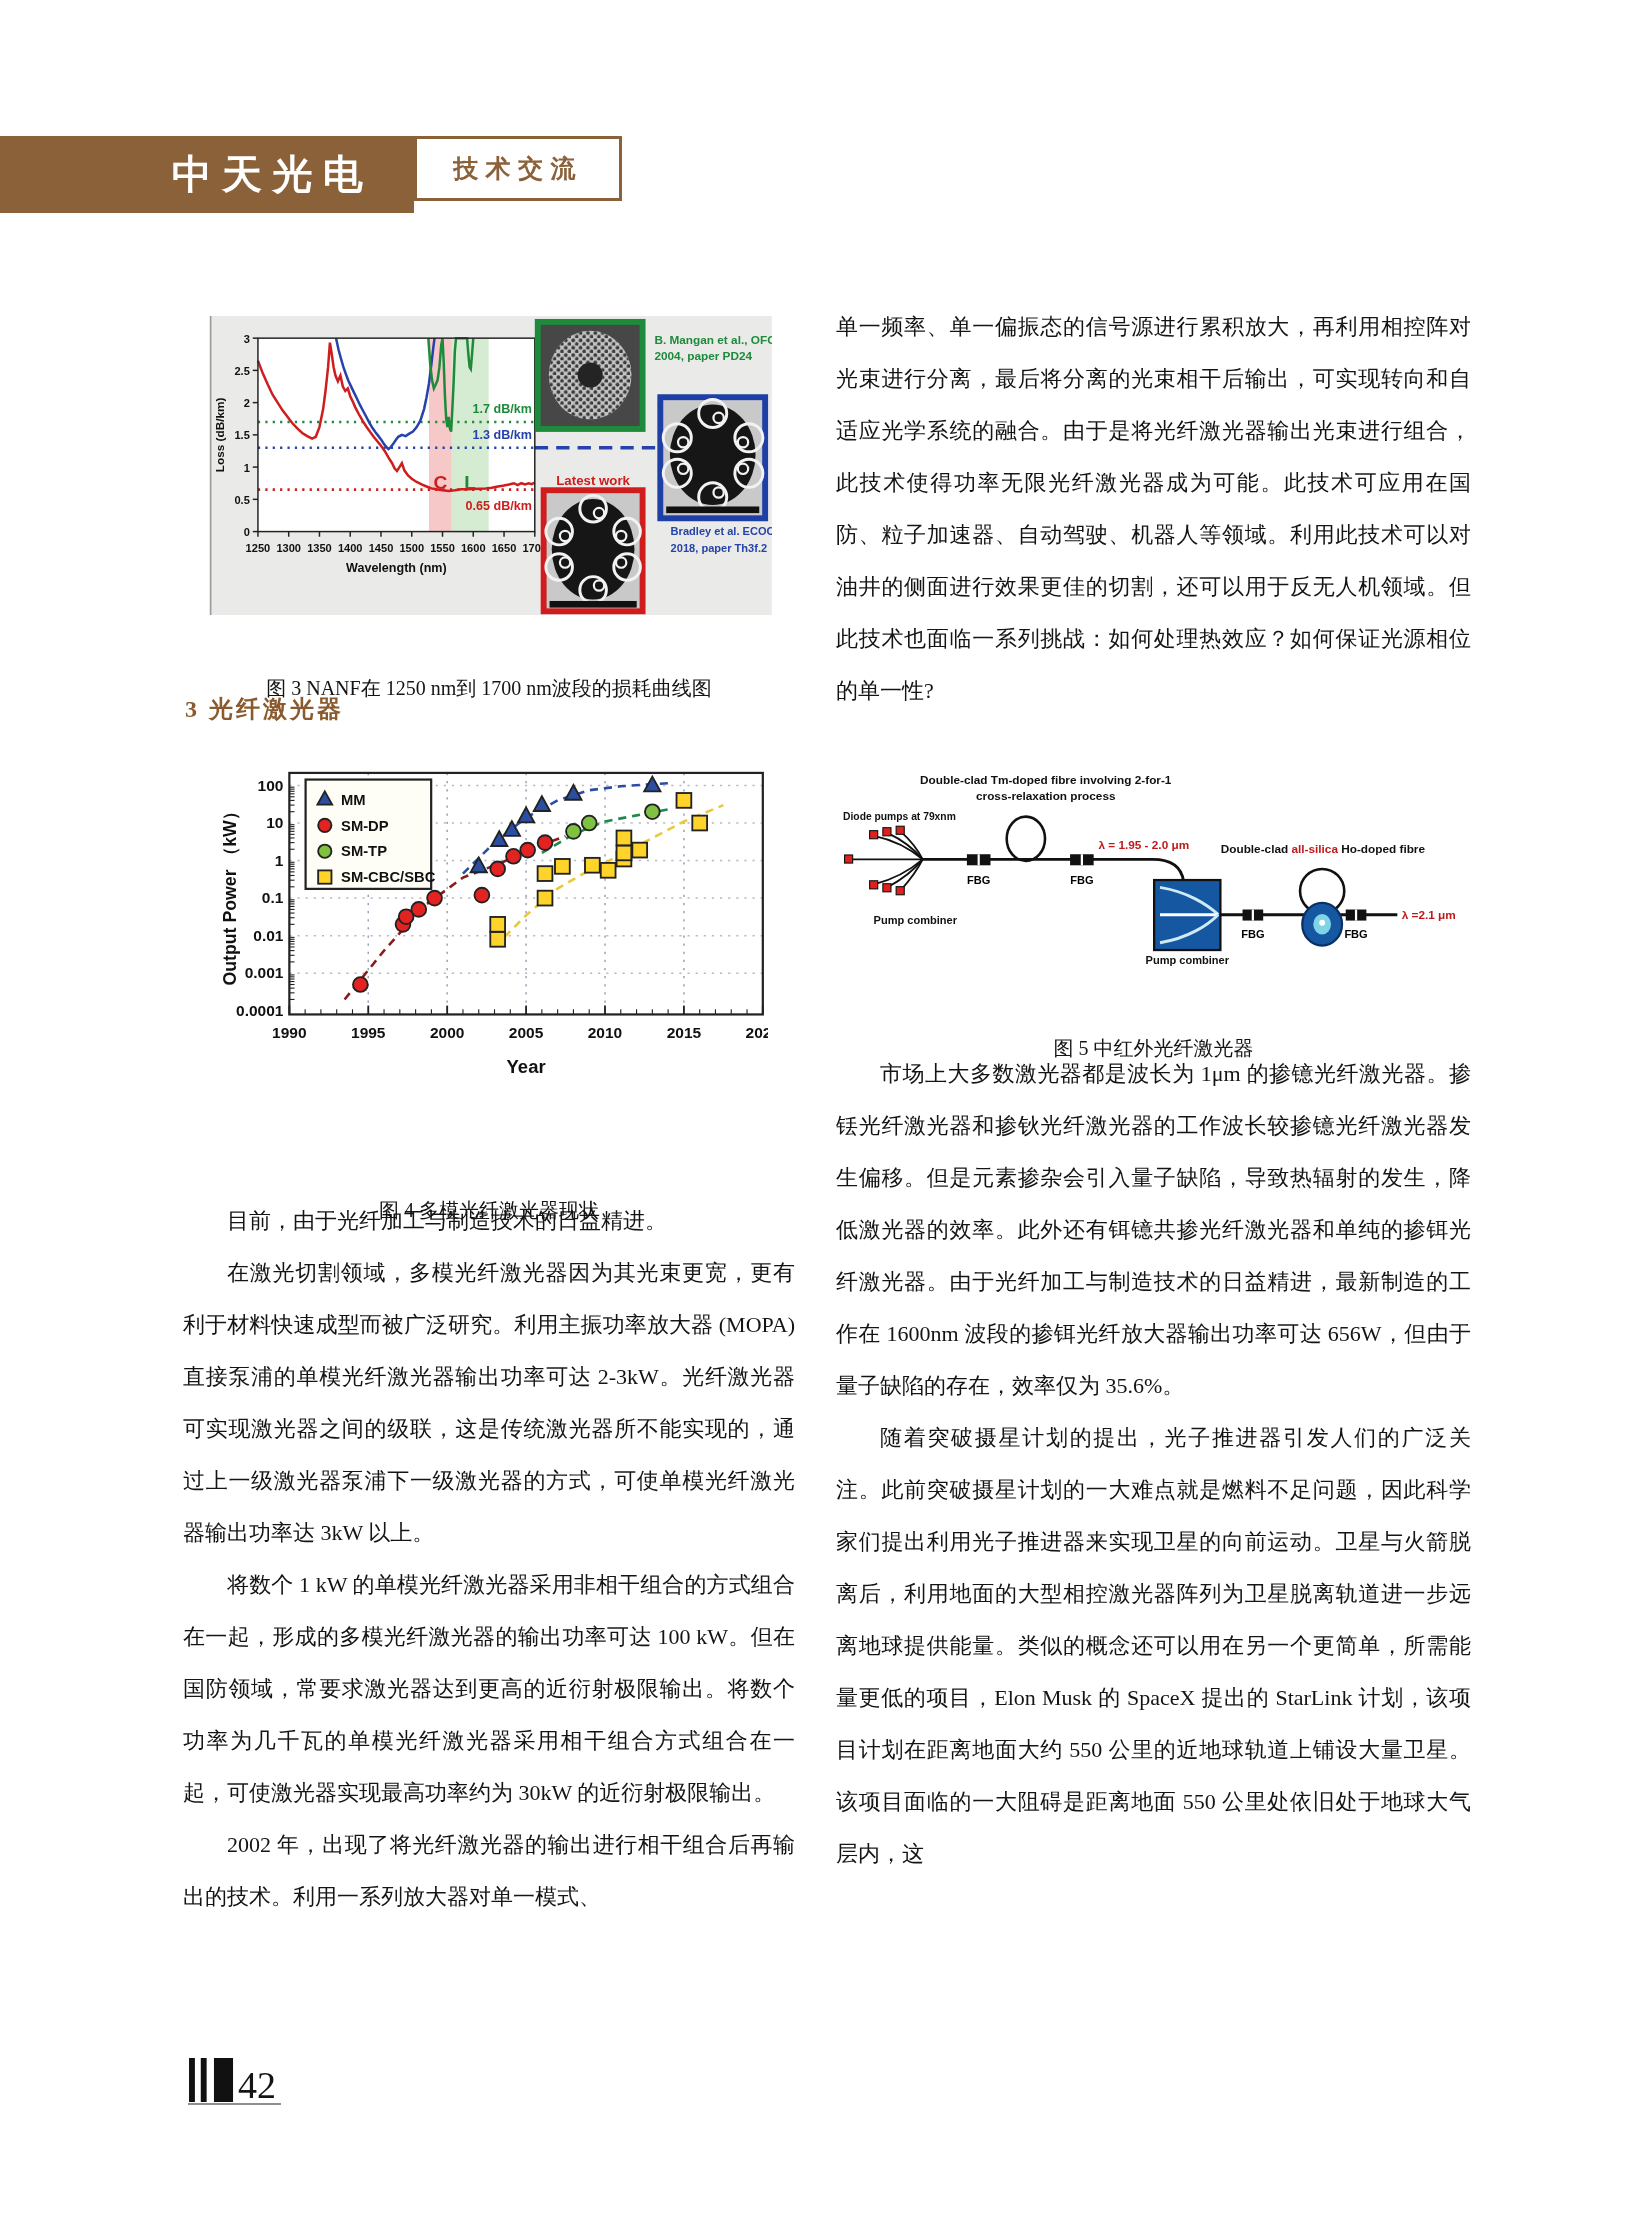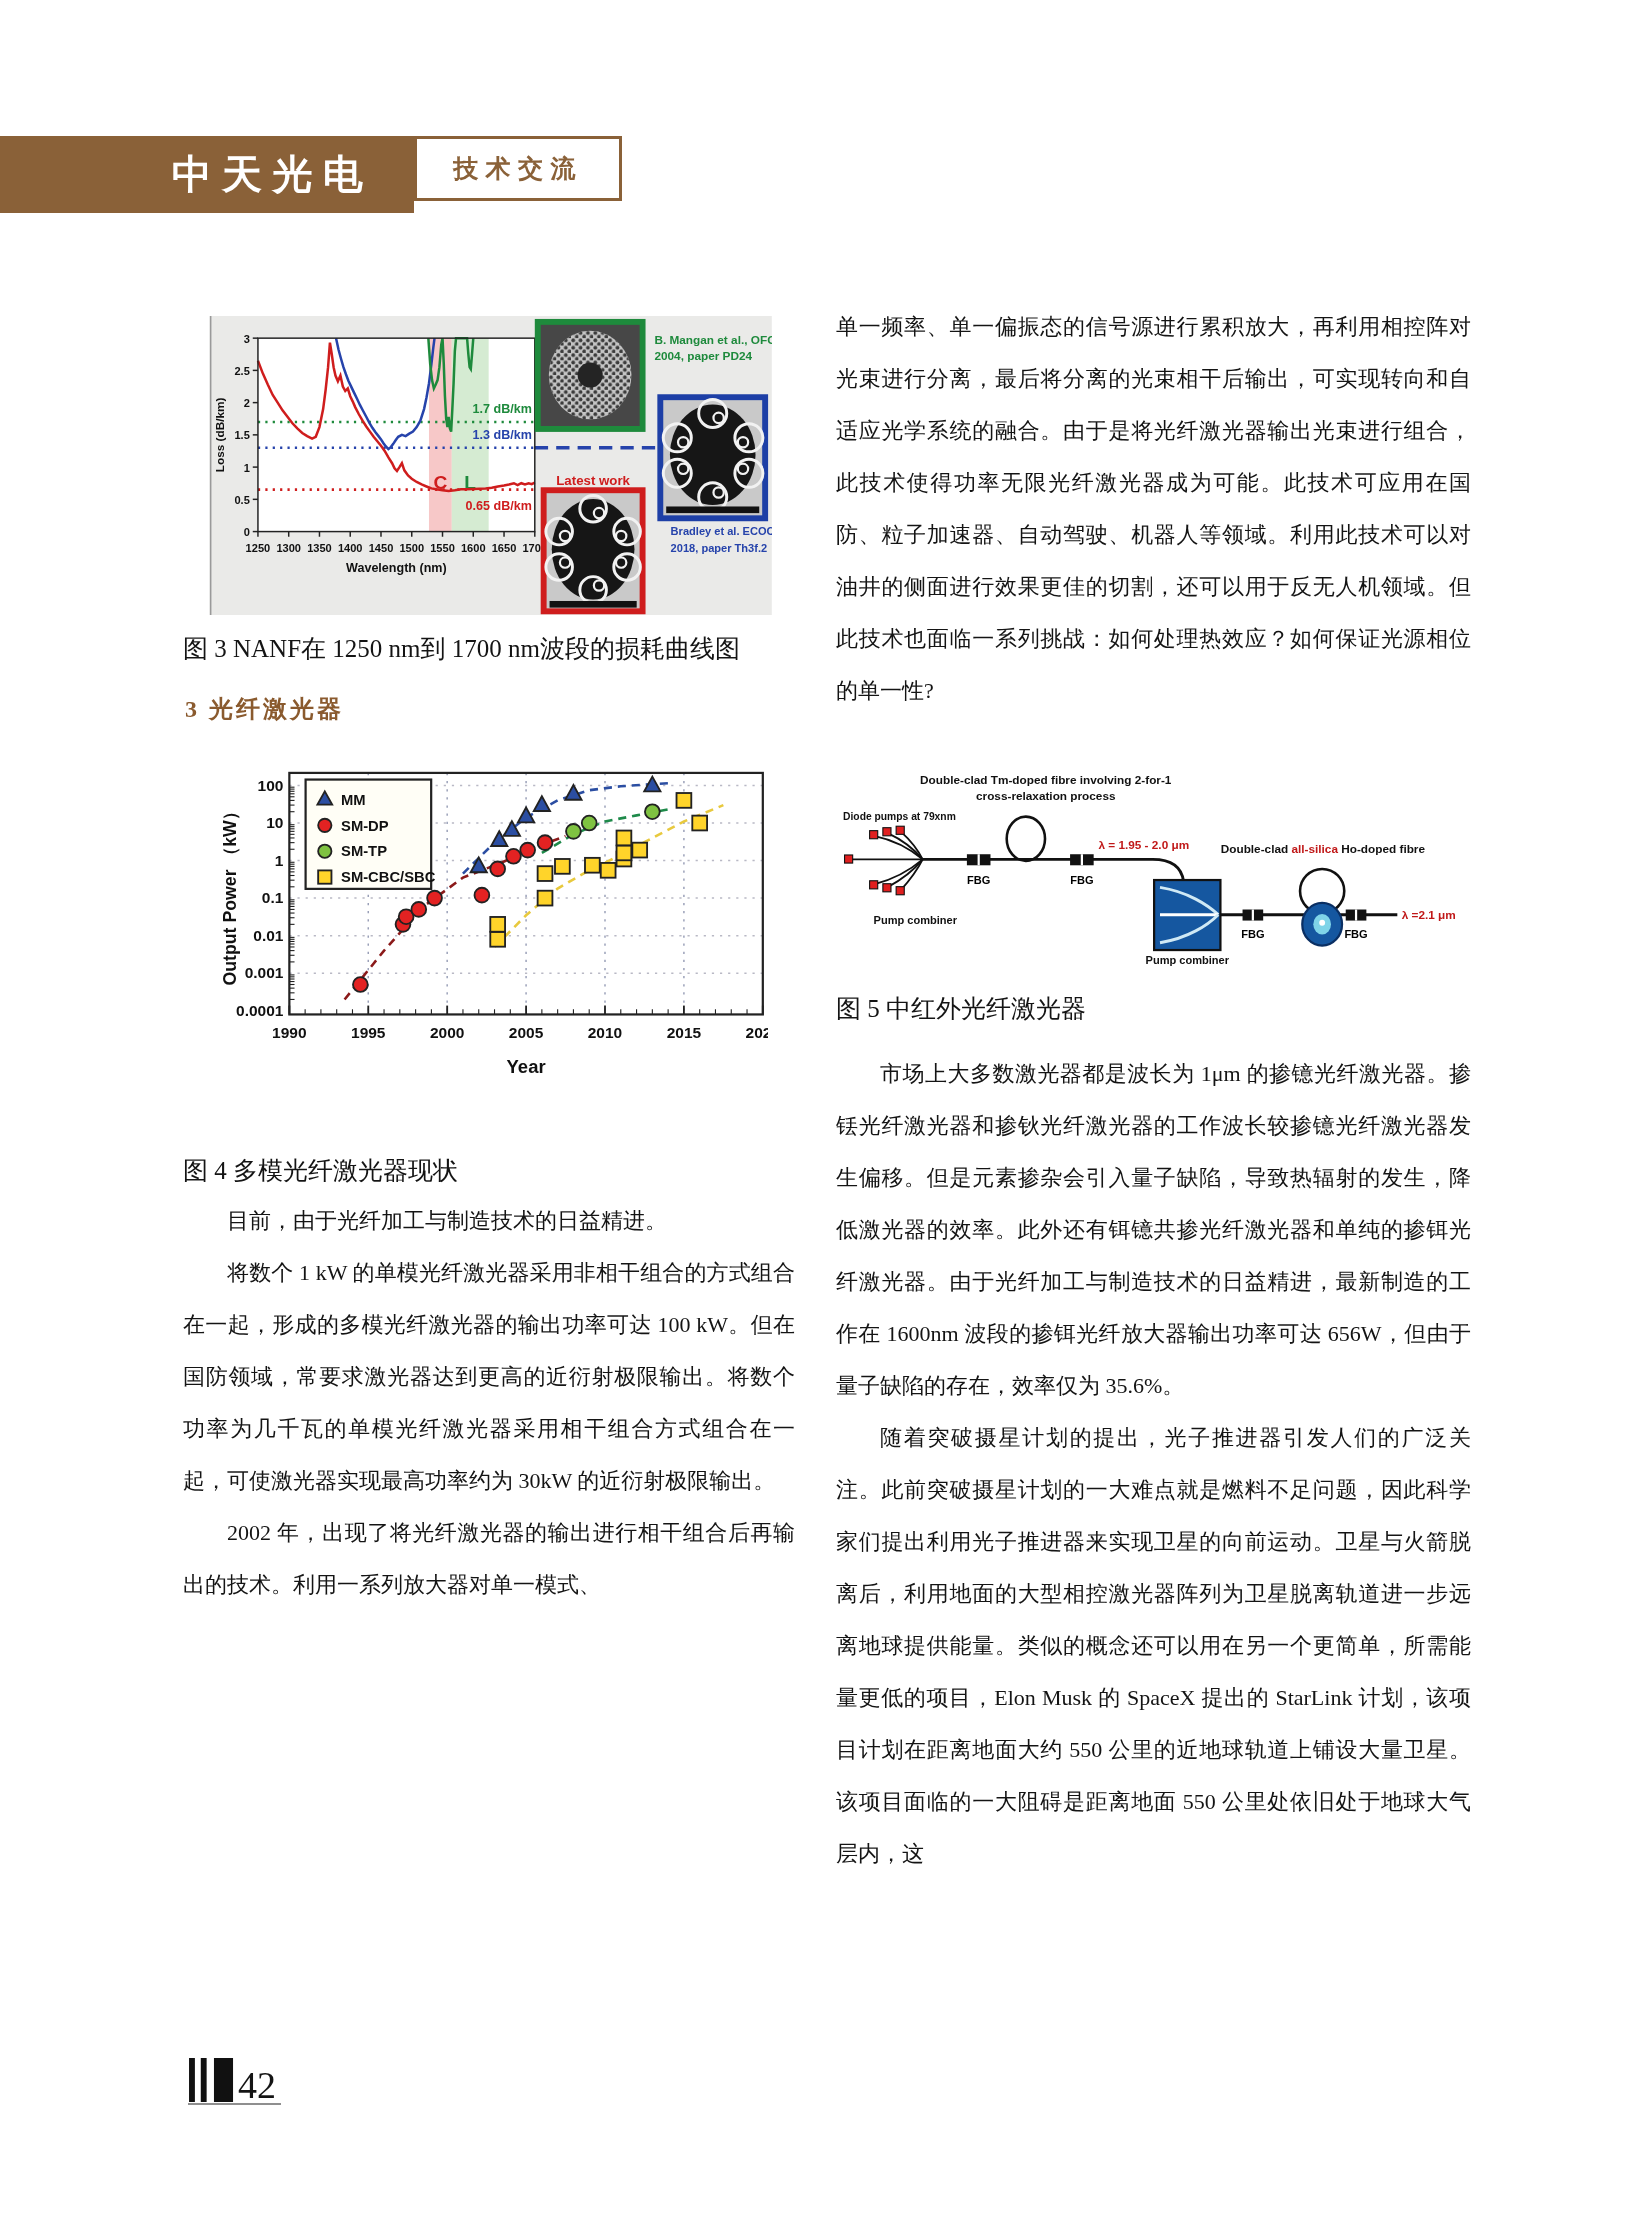--- a/index.html
+++ b/index.html
@@ -9,21 +9,21 @@
   
   .brand-box{left:0;top:136px;width:414px;height:77px;background:#8a6138;color:#ffffff;
              display:flex;align-items:center;justify-content:flex-end;padding-right:41px;box-sizing:border-box;
              font-weight:bold;font-size:40px;letter-spacing:10.3px;}
   .tag-box{left:414px;top:136px;width:208px;height:65px;border:3px solid #8a6138;background:#ffffff;color:#8a6138;
            box-sizing:border-box;display:flex;align-items:center;justify-content:center;
            font-family:"Liberation Sans","DejaVu Sans",sans-serif;font-weight:600;font-size:25px;letter-spacing:7.4px;}
   
   p.body{margin:0;font-size:22px;line-height:52px;text-align:justify;}
   .indent{text-indent:2em;}
-  .caption{font-size:25px;}
+  .caption{font-size:20px;text-align:center;margin-top:43px;}
   .heading{font-size:24px;font-weight:bold;color:#8a5a2e;letter-spacing:3px;}
   
   .figbg3{left:209px;top:316px;width:563px;height:299px;}
   svg text{font-family:"Liberation Sans","DejaVu Sans",sans-serif;}
   
   .footer-line{left:188px;top:2103px;width:93px;height:2.2px;background:#8f8f8f;}
   .footer-num{left:238px;top:2063px;font-size:38px;}
   .footer-right{left:294px;top:2039px;font-size:25px;line-height:34px;}
 </style>
 </head>
@@ -320,20 +320,21 @@
         <text x="94" y="336.998" font-size="21" font-weight="bold" text-anchor="end" fill="#111">0.0001</text>
         <text x="422.5" y="414" font-size="25" font-weight="bold" text-anchor="middle" fill="#111">Year</text>
         <text x="30" y="172" font-size="24" font-weight="bold" text-anchor="middle" fill="#111" transform="rotate(-90 30 172)">Output Power （kW）</text>
       </g>
   </svg>
 
   <div class="abs caption" style="left:183px;top:1154px;width:612px;">图 4  多模光纤激光器现状</div>
 
   <div class="abs" style="left:183px;top:1195px;width:612px;">
     <p class="body indent">目前，由于光纤加工与制造技术的日益精进。</p>
+    <p class="body indent">在激光切割领域，多模光纤激光器因为其光束更宽，更有利于材料快速成型而被广泛研究。利用主振功率放大器 (MOPA) 直接泵浦的单模光纤激光器输出功率可达 2-3kW。光纤激光器可实现激光器之间的级联，这是传统激光器所不能实现的，通过上一级激光器泵浦下一级激光器的方式，可使单模光纤激光器输出功率达 3kW 以上。</p>
     <p class="body indent">将数个 1 kW 的单模光纤激光器采用非相干组合的方式组合在一起，形成的多模光纤激光器的输出功率可达 100 kW。但在国防领域，常要求激光器达到更高的近衍射极限输出。将数个功率为几千瓦的单模光纤激光器采用相干组合方式组合在一起，可使激光器实现最高功率约为 30kW 的近衍射极限输出。</p>
     <p class="body indent">2002 年，出现了将光纤激光器的输出进行相干组合后再输出的技术。利用一系列放大器对单一模式、</p>
   </div>
 
   <div class="abs" style="left:836px;top:301px;width:635px;">
     <p class="body">单一频率、单一偏振态的信号源进行累积放大，再利用相控阵对光束进行分离，最后将分离的光束相干后输出，可实现转向和自适应光学系统的融合。由于是将光纤激光器输出光束进行组合，此技术使得功率无限光纤激光器成为可能。此技术可应用在国防、粒子加速器、自动驾驶、机器人等领域。利用此技术可以对油井的侧面进行效果更佳的切割，还可以用于反无人机领域。但此技术也面临一系列挑战：如何处理热效应？如何保证光源相位的单一性?</p>
   </div>
 
   <svg class="abs" style="left:835px;top:768px;" width="650" height="199" viewBox="0 0 880 270">
     <rect x="0" y="0" width="880" height="270" fill="#ffffff"></rect>

